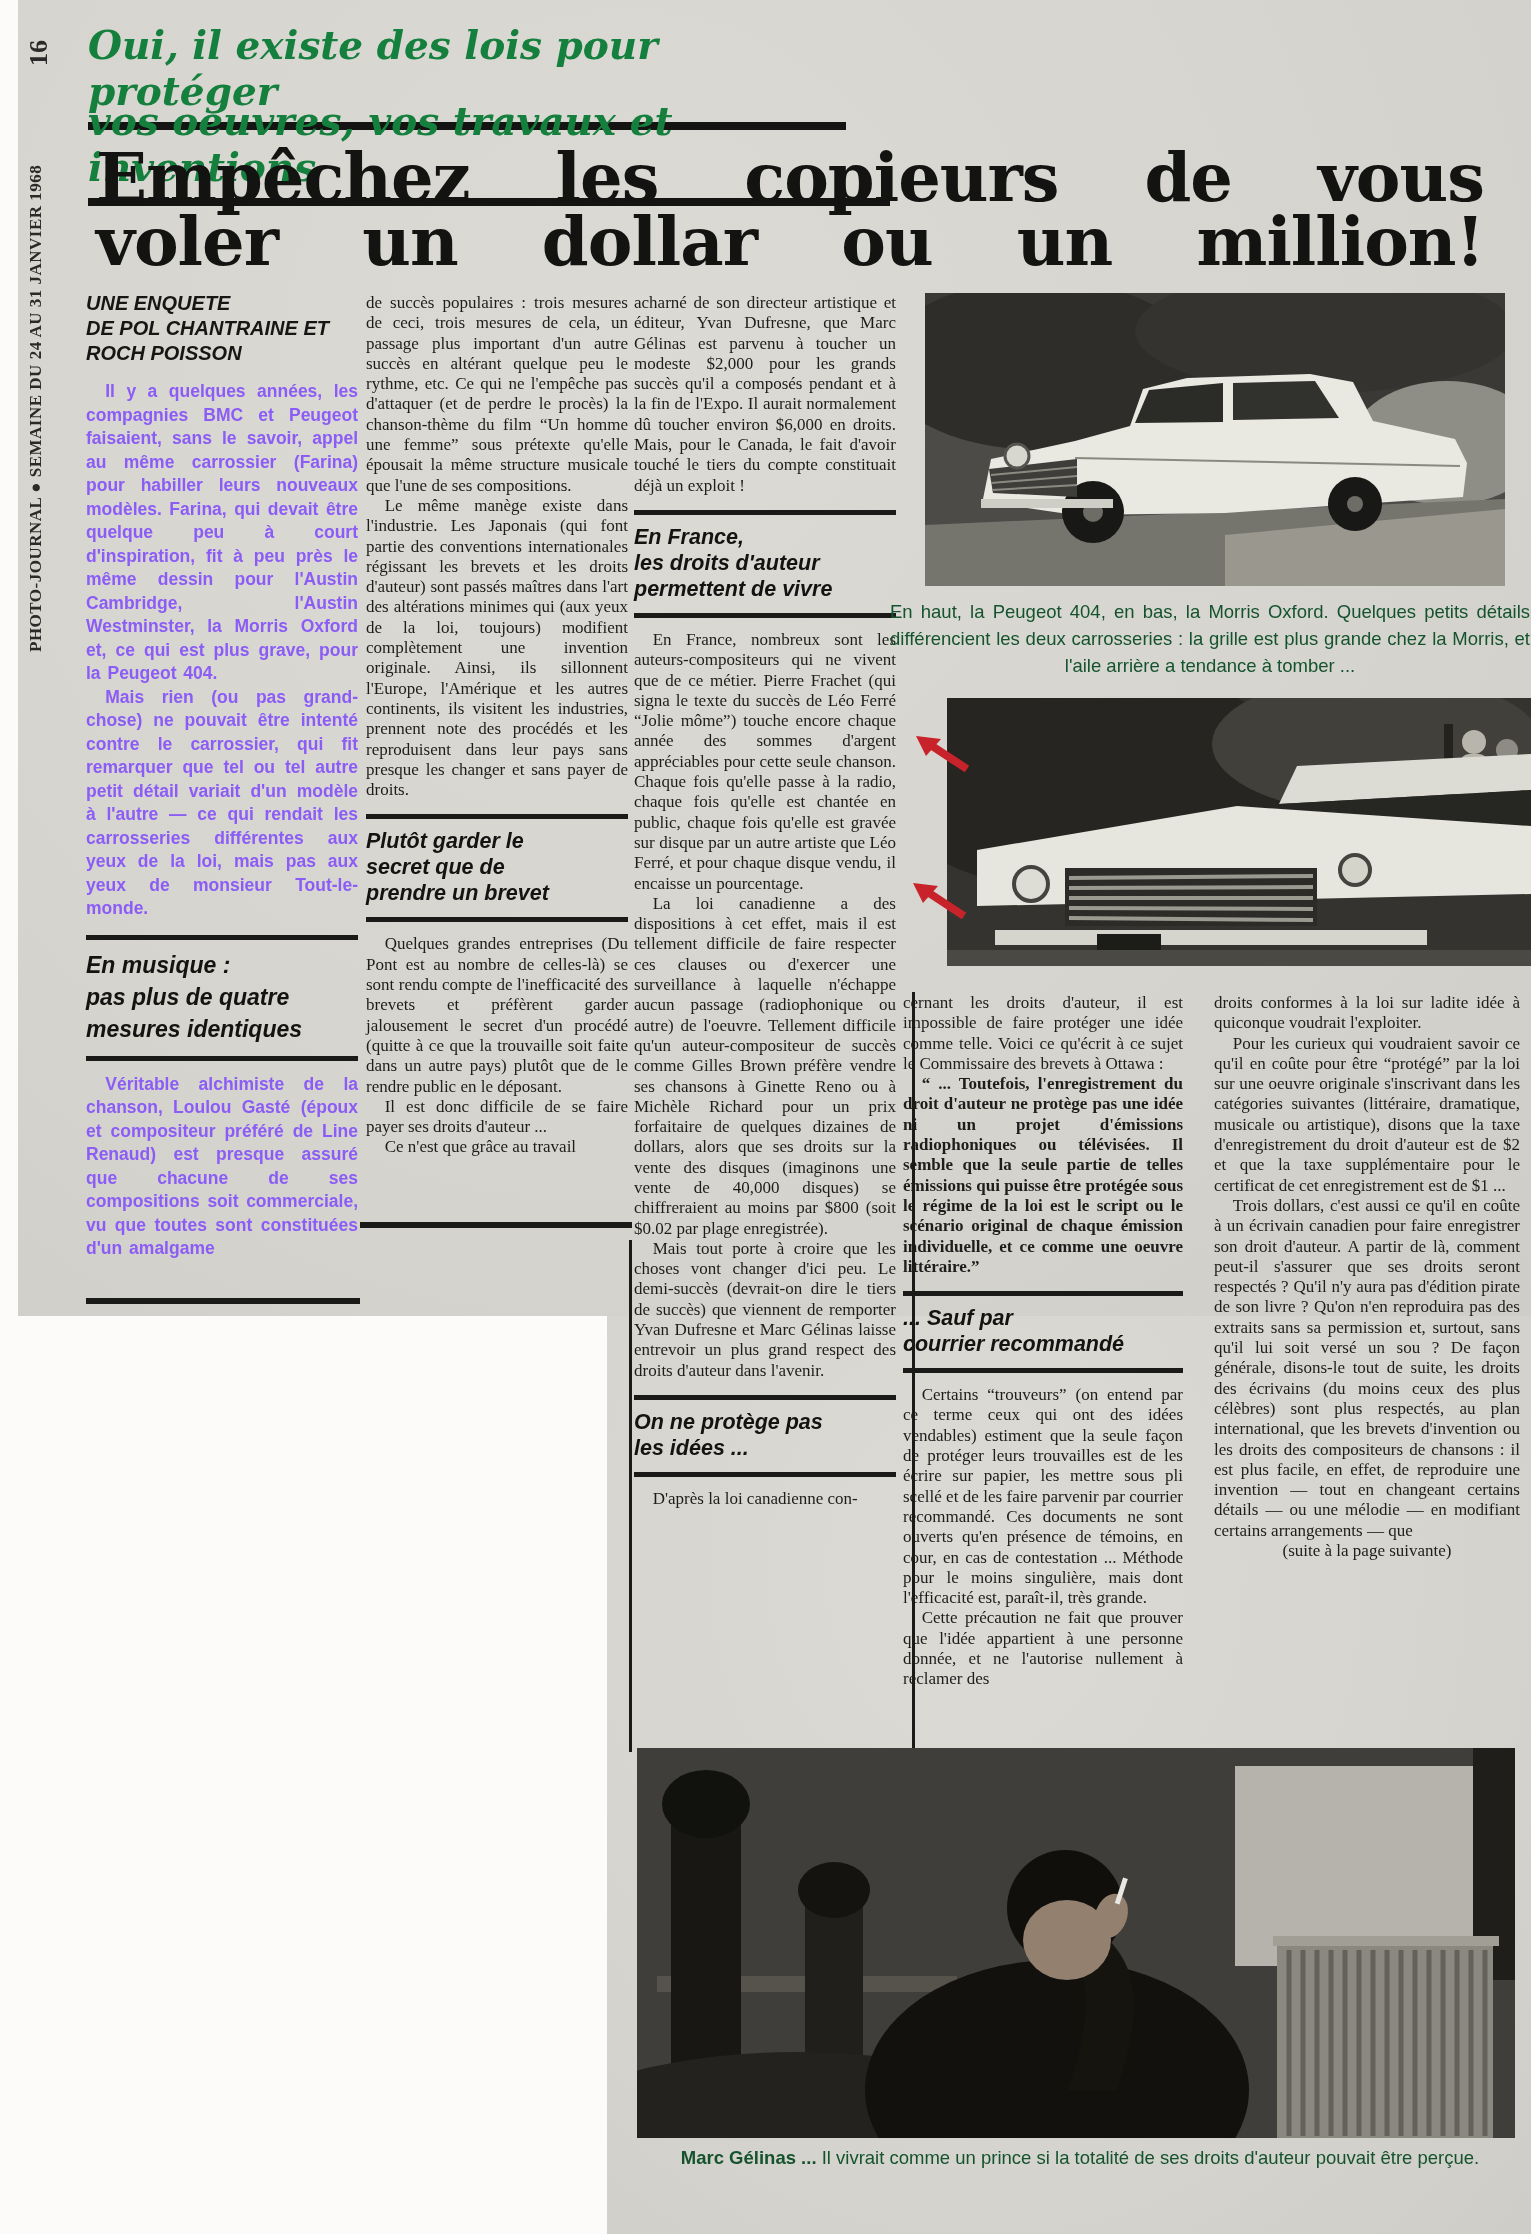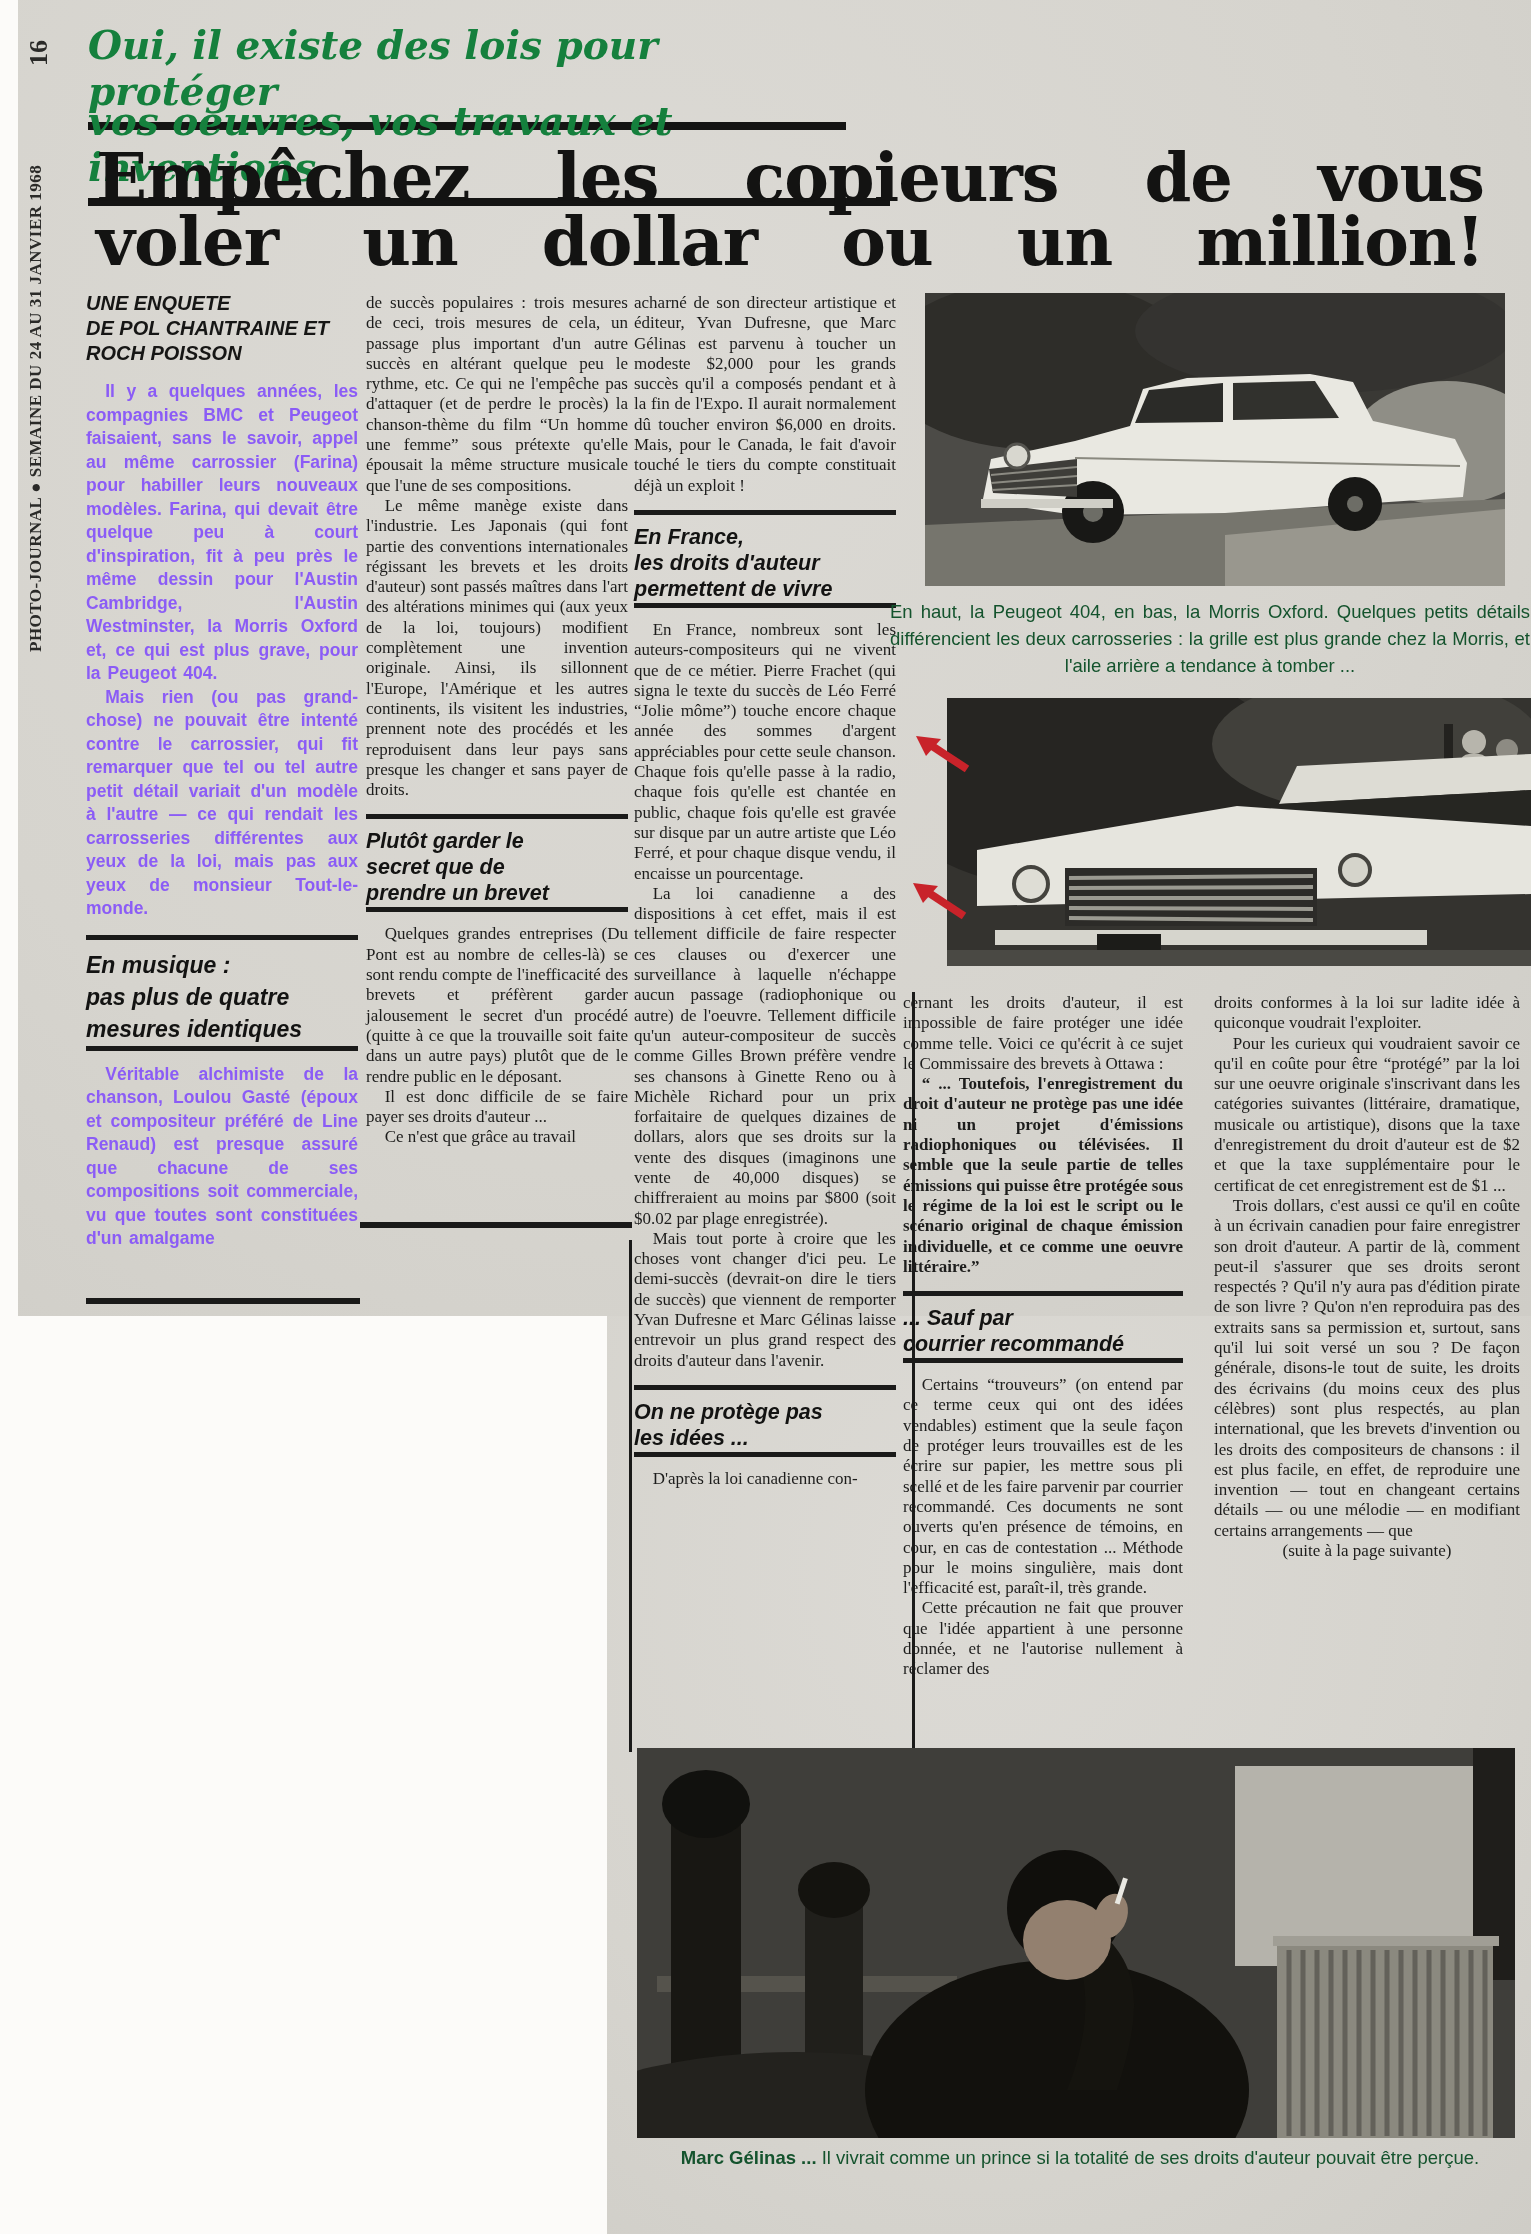--- a/index.html
+++ b/index.html
@@ -23,21 +23,21 @@
   .headline .hl{display:block;text-align:justify;text-align-last:justify;}
 
   .col{position:absolute;text-align:justify;}
   .col p{margin:0;text-indent:1.1em;font:17px/20.3px "Liberation Serif", serif;}
   .col p.cont{text-indent:0;}
   .col-lead p{font:700 17.5px/23.5px "Liberation Sans", sans-serif;word-spacing:2px;color:#8b5cf6;}
   .byline{font:italic 700 20px/25px "Liberation Sans", sans-serif;text-align:left;
         white-space:pre-line;margin:0 0 14px 0;color:#161615;}
   .subhead{font:italic 700 21.5px/26px "Liberation Sans", sans-serif;color:#131312;text-align:left;
         border-top:5px solid #1a1a19;border-bottom:5px solid #1a1a19;
-        padding:9px 0 1px 0;margin:14px 0 12px 0;white-space:pre-line;text-indent:0;}
+        padding:9px 0 11px 0;margin:14px 0 12px 0;white-space:pre-line;text-indent:0;}
   .quote p, p.quote{font-weight:700;}
   .center-line{text-align:center;text-align-last:center;text-indent:0 !important;}
 
   .photo{position:absolute;line-height:0;}
   .photo svg{display:block;}
   .caption{position:absolute;font:18.5px/27px "Liberation Sans", sans-serif;color:#14532d;
         text-align:justify;text-align-last:center;}
   .caption b{font-weight:700;}
 
   .rule{position:absolute;background:#1a1a19;}

